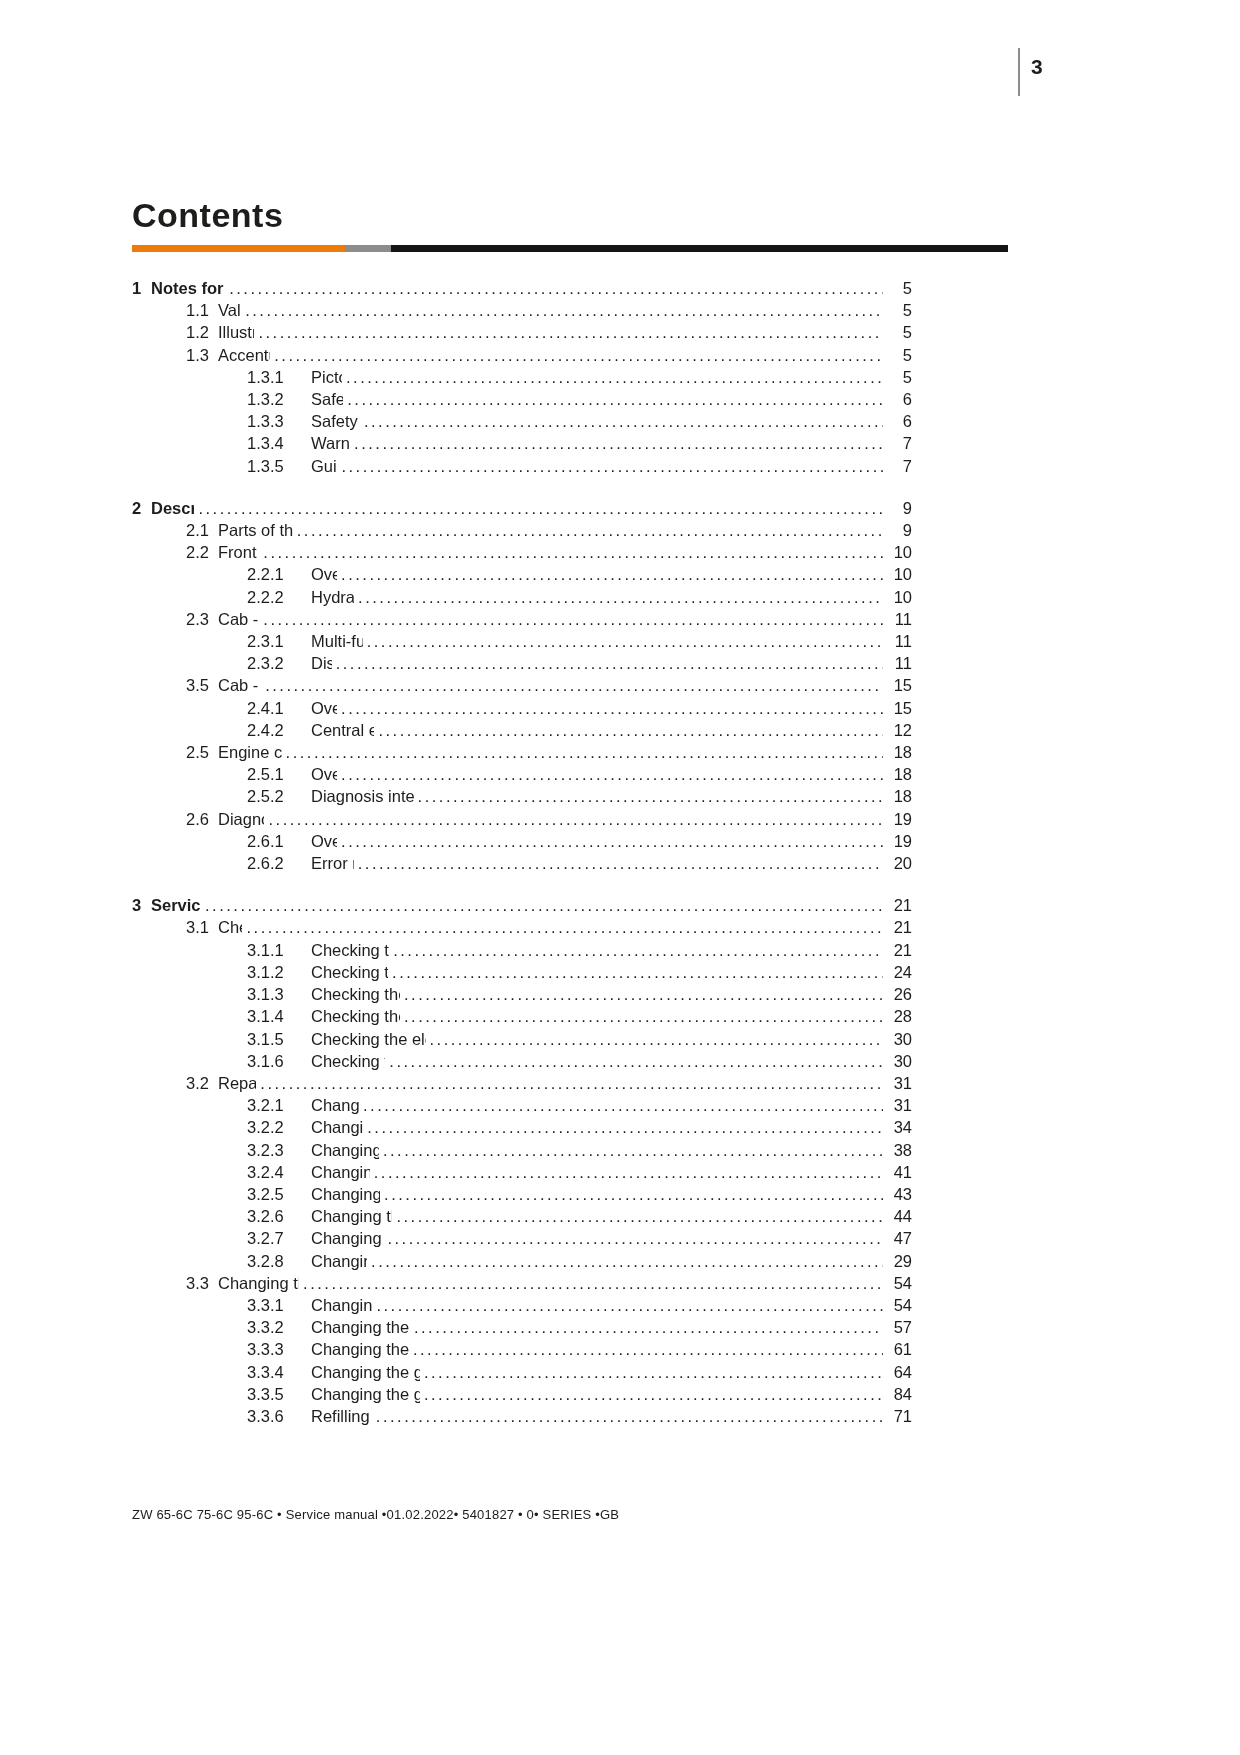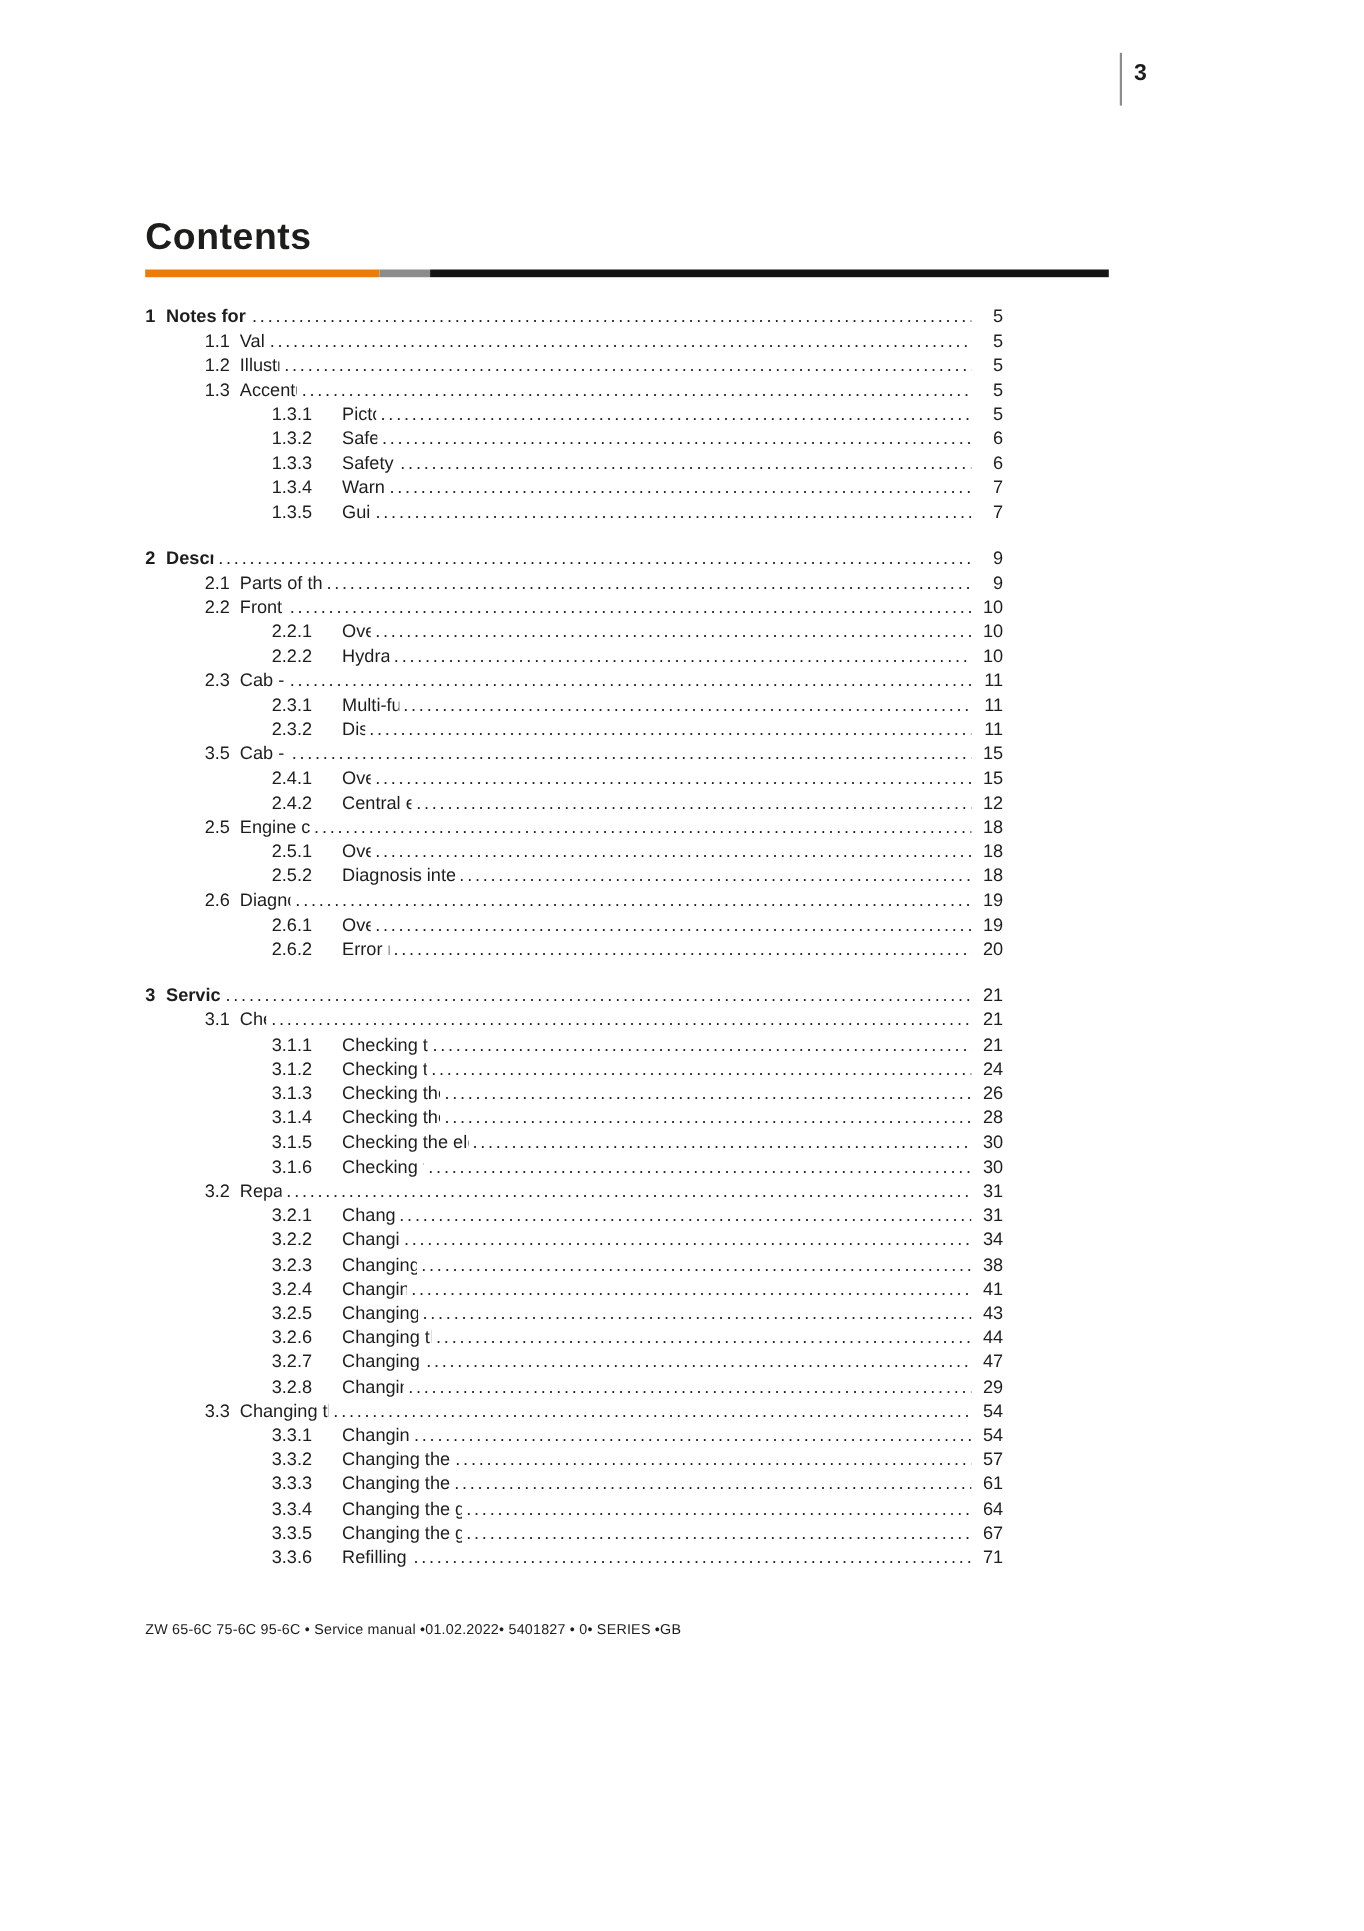--- a/index.html
+++ b/index.html
@@ -105,21 +105,21 @@
   .level-1 .toc-text{font-weight:bold;}
   .level-2{padding-left:52px;}
   .level-2 .toc-num{width:27px;margin-right:7px;text-align:center;}
   .level-3{padding-left:115px;align-items:center;}
   .level-3 .toc-num{width:64px;}
 
   
   .footer{
     position:absolute;
     left:132px;
-    top:1473px;
+    top:1507px;
     font-size:13px;
     color:var(--ink);
     letter-spacing:0.2px;
     text-align:right;
   }
 </style>
 </head>
 <body>
 
 <div class="sheet">
@@ -423,21 +423,21 @@
       <div class="toc-row level-3">
     <span class="toc-num">3.3.4</span>
     <span class="toc-text">Changing the gearbox oil of the planetary gear</span>
     <span class="toc-leader"></span>
     <span class="toc-page">64</span>
   </div>
       <div class="toc-row level-3">
     <span class="toc-num">3.3.5</span>
     <span class="toc-text">Changing the gearbox oil of the reduction gear</span>
     <span class="toc-leader"></span>
-    <span class="toc-page">67</span>
+    <span class="toc-page">84</span>
   </div>
       <div class="toc-row level-3">
     <span class="toc-num">3.3.6</span>
     <span class="toc-text">Refilling with diesel fuel</span>
     <span class="toc-leader"></span>
     <span class="toc-page">71</span>
   </div>
     </div>
 
   <div class="footer">ZW 65-6C 75-6C 95-6C • Service manual  •01.02.2022•  5401827 • 0•  SERIES •GB</div>

